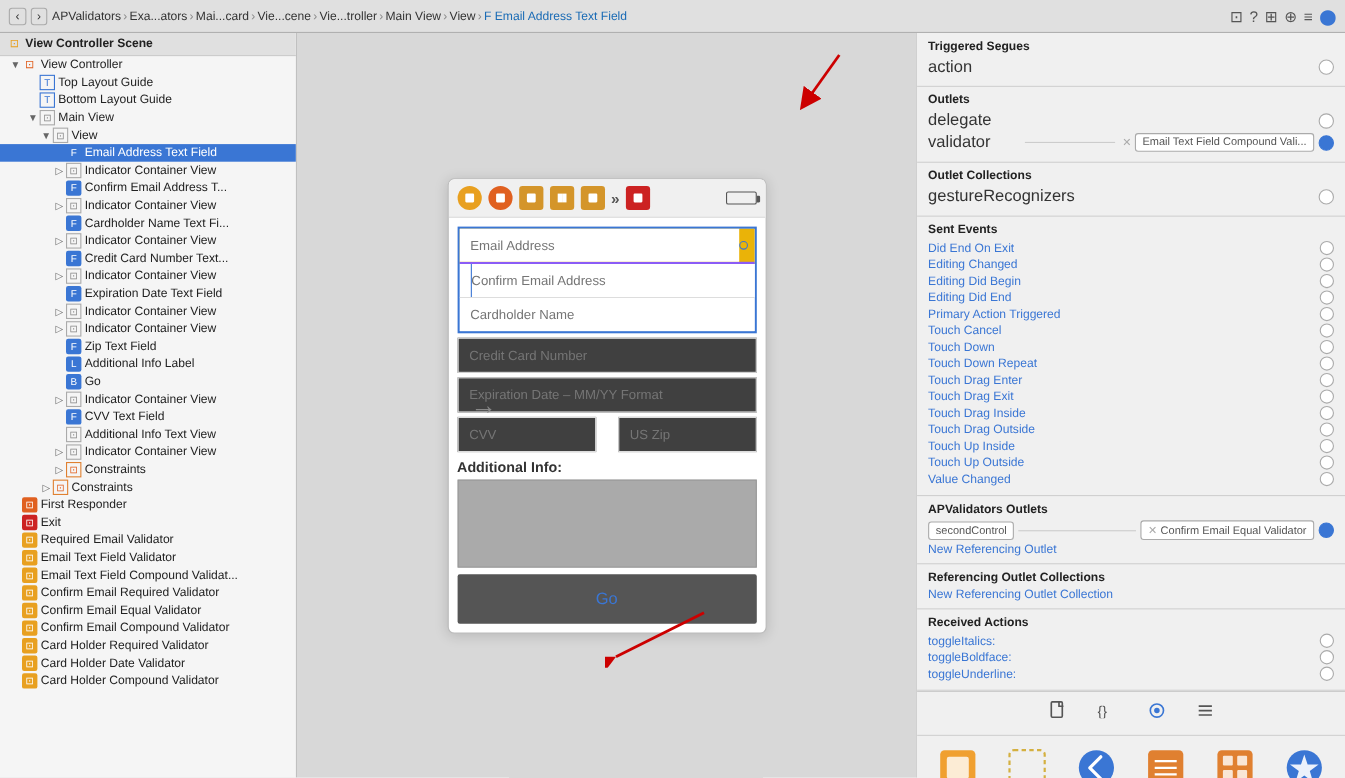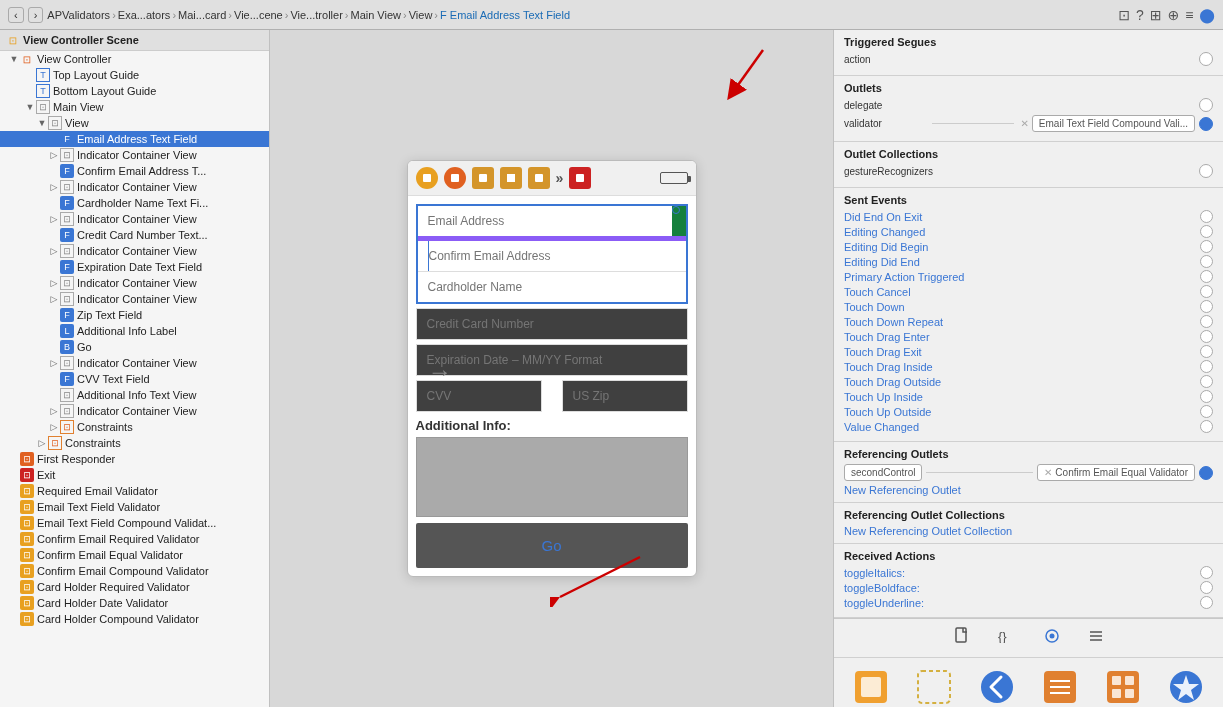--- a/index.html
+++ b/index.html
@@ -54,21 +54,21 @@
     .phone-additional { font-size: 13px; font-weight: 600; color: #333; margin: 6px 0 4px 0; }
     .phone-textarea { width: 100%; height: 80px; background: #aaa; border: 1px solid #999; margin-bottom: 6px; display: block; }
     .phone-go-btn { width: 100%; background: #555; border: none; padding: 14px; color: #3a76d4; font-size: 15px; font-weight: 500; cursor: pointer; border-radius: 2px; }
     @keyframes blink { 50% { opacity: 0; } }
 
     
     .right-panel { width: 390px; background: #f0f0f0; border-left: 1px solid #c0c0c0; overflow-y: auto; flex-shrink: 0; }
     .right-section { border-bottom: 1px solid #d0d0d0; padding: 6px 10px; }
     .right-section-title { font-size: 11px; font-weight: 700; color: #222; margin-bottom: 4px; }
     .right-row { display: flex; align-items: center; margin-bottom: 3px; }
-    .right-label { font-size: 10px; color: #3a76d4; flex: 1; cursor: pointer; }
+    .right-label { font-size: 15px; color: #3a76d4; flex: 1; cursor: pointer; }
     .right-label.plain { color: #333; }
     .right-circle { width: 14px; height: 14px; border-radius: 50%; border: 1.5px solid #aaa; background: white; flex-shrink: 0; cursor: pointer; }
     .right-circle.active { background: #3a76d4; border-color: #3a76d4; }
 
     .sent-event-row { display: flex; align-items: center; margin-bottom: 2px; }
     .sent-event-label { font-size: 11px; color: #3a76d4; flex: 1; cursor: pointer; }
     .sent-event-circle { width: 13px; height: 13px; border-radius: 50%; border: 1.5px solid #aaa; background: white; flex-shrink: 0; cursor: pointer; }
 
     .referencing-row { display: flex; align-items: center; margin-bottom: 3px; }
     .ref-box { border: 1px solid #aaa; border-radius: 3px; padding: 2px 6px; font-size: 10px; color: #555; background: white; white-space: nowrap; cursor: pointer; }
@@ -371,21 +371,21 @@
                 <rect x="2" y="2" width="8" height="8" rx="1" fill="white"></rect>
               </svg>
           </div>
         </div>
         <div class="phone-battery"></div>
       </div>
 
       <div class="phone-content">
         
         <div style="border:2px solid #3a76d4; margin-bottom:4px;">
-          <div style="display:flex;border-bottom:5px solid #8b5cf6;background:#15803d;">
+          <div style="display:flex;align-items:center;border-bottom:2px solid #8b5cf6;background:#eab308;">
             <input type="text" class="phone-input" style="border: none;" placeholder="Email Address">
             <span style="width:8px;height:8px;border:1.5px solid #3a76d4;border-radius:50%;margin-right:6px;flex-shrink:0;"></span>
           </div>
           <div style="border-bottom:1px solid #ddd;background:white;display:flex;align-items:center;">
             <div style="width:1px;height:100%;min-height:30px;position:relative;">
               <div style="position:absolute;left:10px;top:0;bottom:0;width:1.5px;background:#3a76d4;"></div>
             </div>
             <input type="text" class="phone-input" style="border: none;" placeholder="Confirm Email Address">
           </div>
           <div style="background:white;">
@@ -521,21 +521,21 @@
         <span class="sent-event-label">Touch Up Outside</span>
         <div class="sent-event-circle"></div>
       </div>
       <div class="sent-event-row">
         <span class="sent-event-label">Value Changed</span>
         <div class="sent-event-circle"></div>
       </div>
     </div>
 
     <div class="right-section">
-      <div class="right-section-title">Referencing Outlets</div>
+      <div class="right-section-title">APValidators Outlets</div>
       <div class="referencing-row">
         <div class="ref-box">secondControl</div>
         <div class="ref-connector"></div>
         <div class="ref-value-box">
           <span class="x-btn">✕</span>
           <span>Confirm Email Equal Validator</span>
         </div>
         <div class="right-circle active" style="margin-left:4px;"></div>
       </div>
       <div class="add-new">New Referencing Outlet</div>

